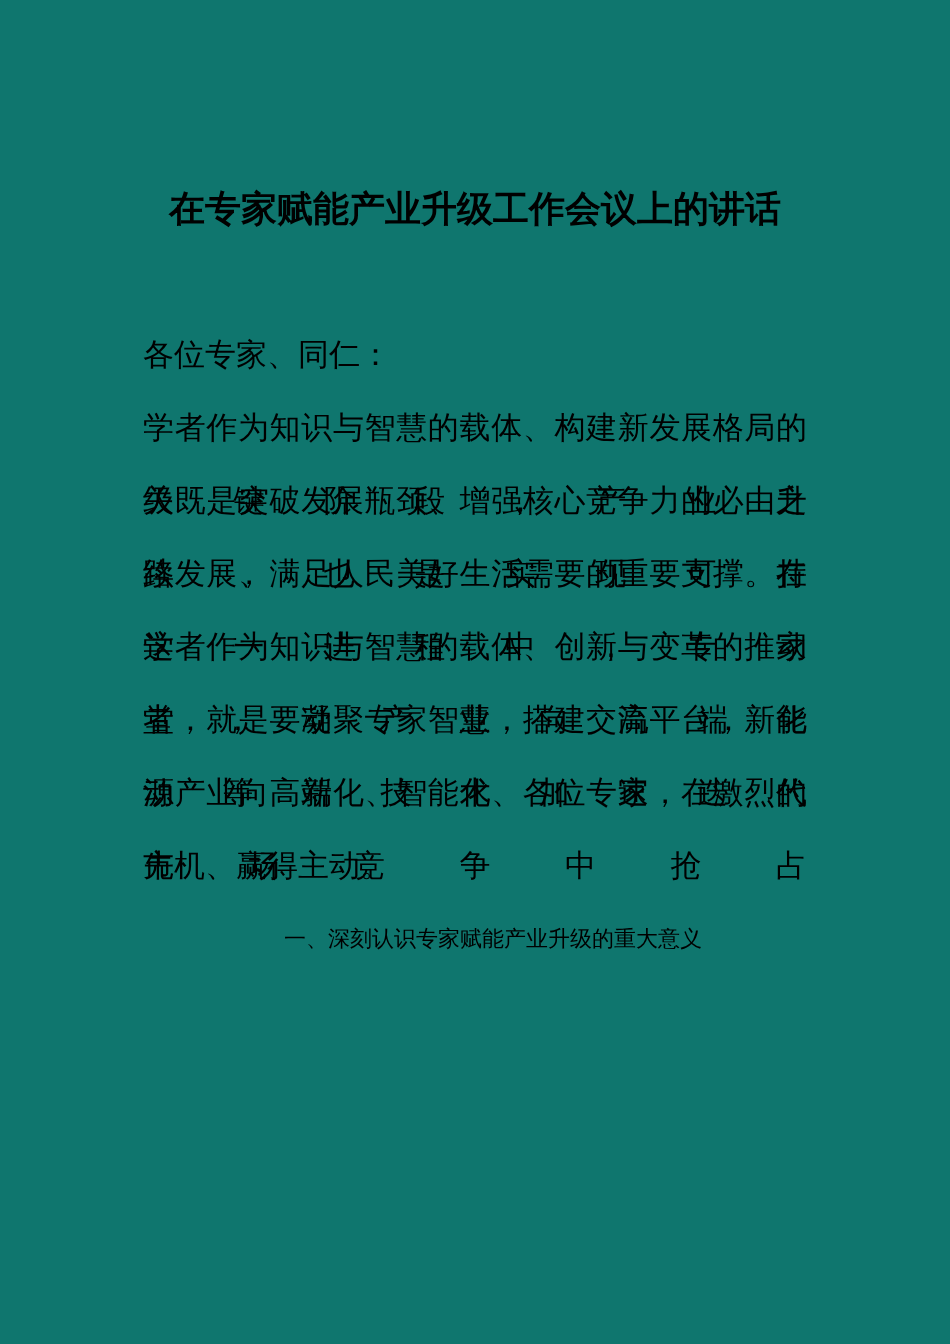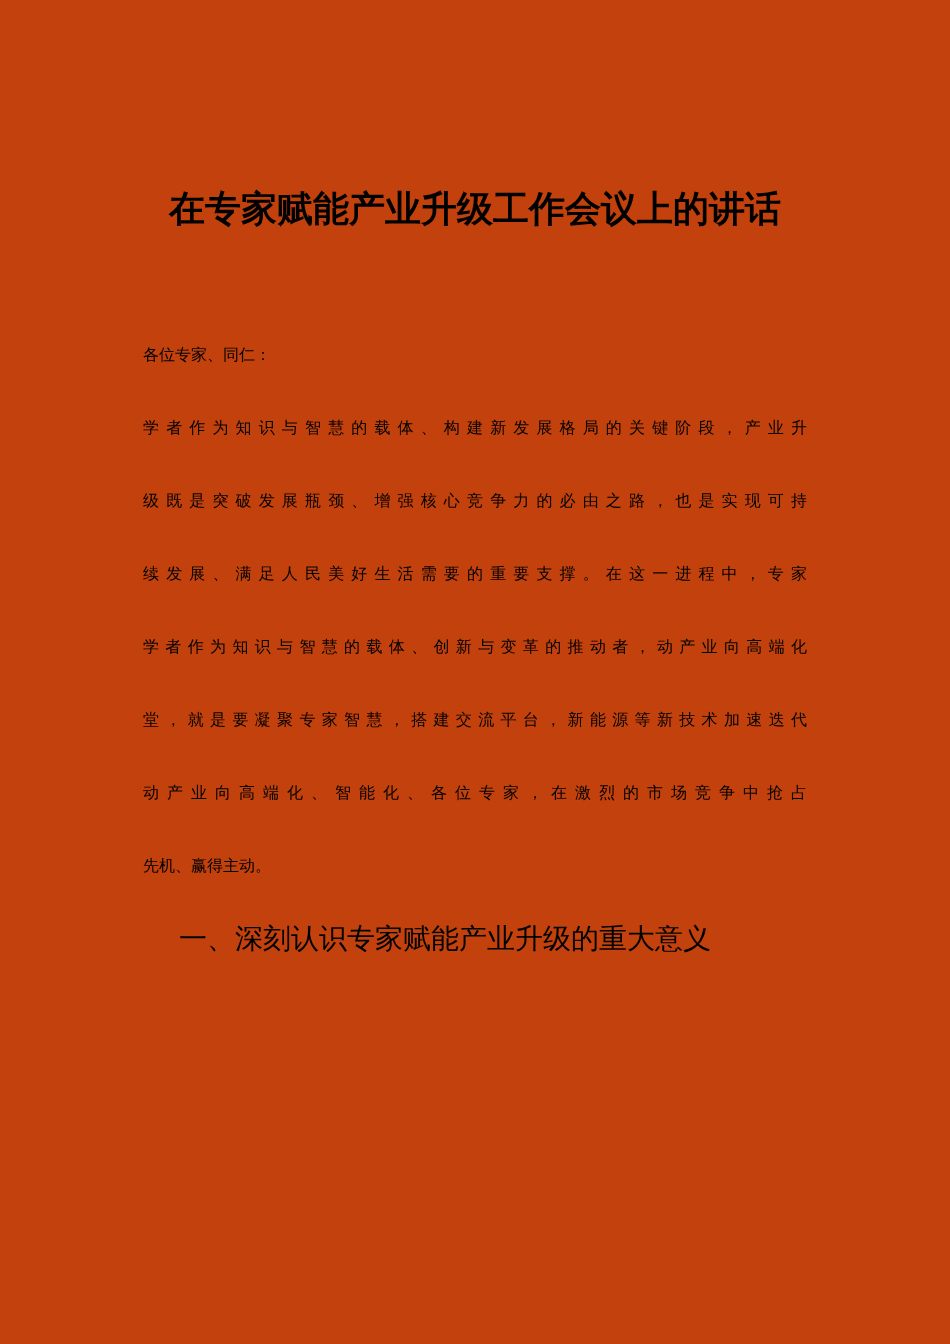--- a/index.html
+++ b/index.html
@@ -2,58 +2,59 @@
 <html><head>
 <meta charset="utf-8">
 <style>
   * { margin: 0; padding: 0; box-sizing: border-box; }
   html, body { background: #ffffff; }
   .page {
     position: relative;
     width: 950px;
     height: 1344px;
     margin: 0 auto;
-    background: #c2410c;
+    background: #0f766e;
     overflow: hidden;
     font-family: "Liberation Serif", "DejaVu Serif", serif;
     color: #000000;
   }
   .doc-title {
     margin-top: 186px;
     text-align: center;
     font-size: 36px;
     line-height: 46px;
     font-weight: 700;
     letter-spacing: 0px;
     color: #000000;
   }
   .content {
     margin: 86px auto 0 auto;
     width: 664px;
   }
   .line {
     height: 73px;
     line-height: 73px;
-    font-size: 16px;
+    font-size: 31px;
     white-space: nowrap;
     color: #000000;
   }
   .line.just {
     white-space: normal;
     text-align: justify;
     text-align-last: justify;
     text-justify: inter-character;
   }
   .line.first-indent {
     text-indent: 46px;
   }
   .line.heading {
-    font-size: 28px;
+    font-size: 22px;
     padding-left: 36px;
     white-space: nowrap;
+    text-align: center;
   }
 </style>
 </head>
 <body>
 
 <div class="page">
 
   <h1 class="doc-title">在专家赋能产业升级工作会议上的讲话</h1>
 
   <div class="content">

